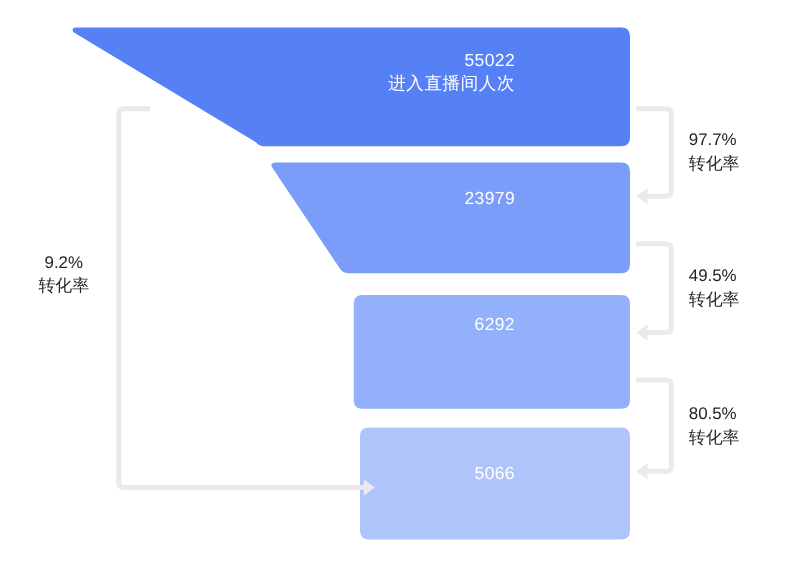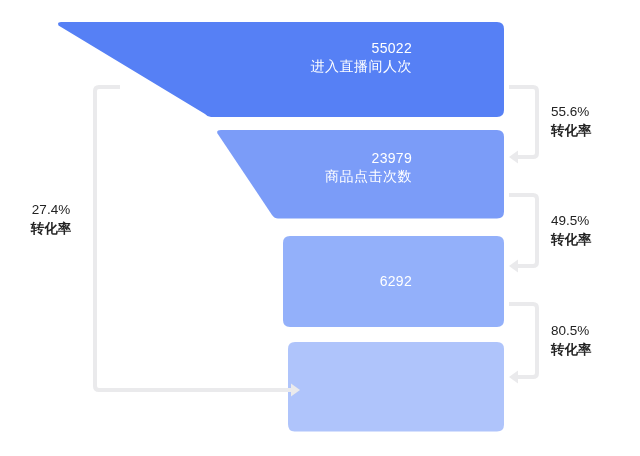--- a/index.html
+++ b/index.html
@@ -51,21 +51,21 @@
     line-height: 1.38;
     white-space: nowrap;
     text-align: left;
   }
   .rate-pct {
     font-size: 13.5px;
     font-weight: 400;
   }
   .rate-cap {
     font-size: 13.5px;
-    font-weight: 700;
+    font-weight: 400;
   }
   .rate-label.overall {
     text-align: center;
   }
 </style>
 </head>
 <body>
 
 <div id="funnel-root">
 
@@ -105,43 +105,43 @@
     </g>
   </svg>
 
   <div class="stage-label" style="right:136px; top:40px;">
     <div class="stage-value">55022</div>
     <div class="stage-name">进入直播间人次</div>
   </div>
 
   <div class="stage-label" style="right:136px; top:150px;">
     <div class="stage-value">23979</div>
-    <div class="stage-name">商品点击次数</div>
   </div>
 
-  <div class="stage-label" style="right:136px; top:273px;">
+  <div class="stage-label" style="right:136px; top:251px;">
     <div class="stage-value">6292</div>
   </div>
 
   <div class="stage-label" style="right:136px; top:370px;">
+    <div class="stage-value">5066</div>
   </div>
 
   <div class="rate-label" style="left:551px; top:103px;">
-    <div class="rate-pct">55.6%</div>
+    <div class="rate-pct">97.7%</div>
     <div class="rate-cap">转化率</div>
   </div>
 
   <div class="rate-label" style="left:551px; top:212px;">
     <div class="rate-pct">49.5%</div>
     <div class="rate-cap">转化率</div>
   </div>
 
   <div class="rate-label" style="left:551px; top:322px;">
     <div class="rate-pct">80.5%</div>
     <div class="rate-cap">转化率</div>
   </div>
 
   <div class="rate-label overall" style="left:18px; top:201px; width:66px;">
-    <div class="rate-pct">27.4%</div>
+    <div class="rate-pct">9.2%</div>
     <div class="rate-cap">转化率</div>
   </div>
 
 </div>
 
 </body></html>

